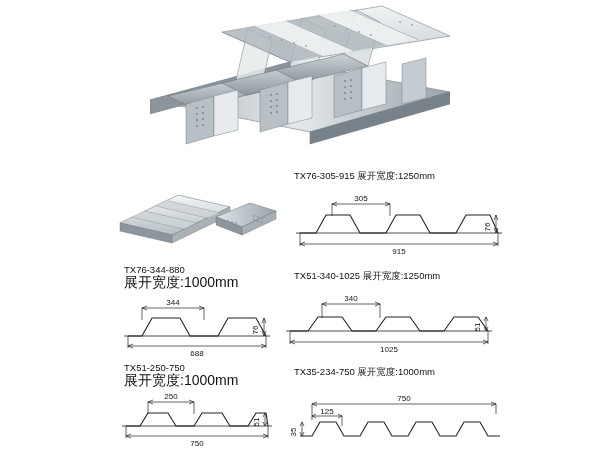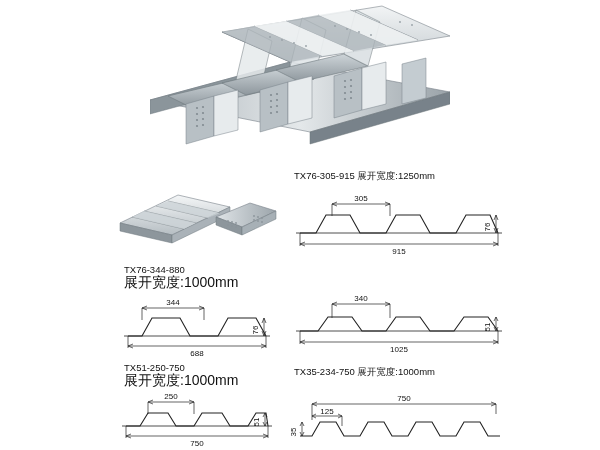--- a/index.html
+++ b/index.html
@@ -296,21 +296,24 @@
         <line x1="10" y1="56" x2="148" y2="56"></line>
         <path d="M10,56 l5,-2 M10,56 l5,2"></path>
         <path d="M148,56 l-5,-2 M148,56 l-5,2"></path>
         <line x1="10" y1="46" x2="10" y2="58"></line>
         <line x1="148" y1="46" x2="148" y2="58"></line>
       </g>
       <text x="79" y="66" font-size="8" text-anchor="middle" fill="#111">688</text>
     </svg>
   </div>
 
-  <div class="block drawing" style="left:290px; top:286px;">
+  <div class="block" style="left:294px; top:270px;">
+    <div class="caption">TX51-340-1025  展开宽度:1250mm</div>
+  </div>
+  <div class="block drawing" style="left:280px; top:286px;">
     <svg width="220" height="68" viewBox="0 0 220 68">
       <g stroke="#222" stroke-width="0.7" fill="none">
         <line x1="42" y1="18" x2="100" y2="18"></line>
         <path d="M42,18 l5,-2 M42,18 l5,2"></path>
         <path d="M100,18 l-5,-2 M100,18 l-5,2"></path>
         <line x1="42" y1="18" x2="42" y2="32"></line>
         <line x1="100" y1="18" x2="100" y2="32"></line>
       </g>
       <text x="71" y="15" font-size="8" text-anchor="middle" fill="#111">340</text>
 

